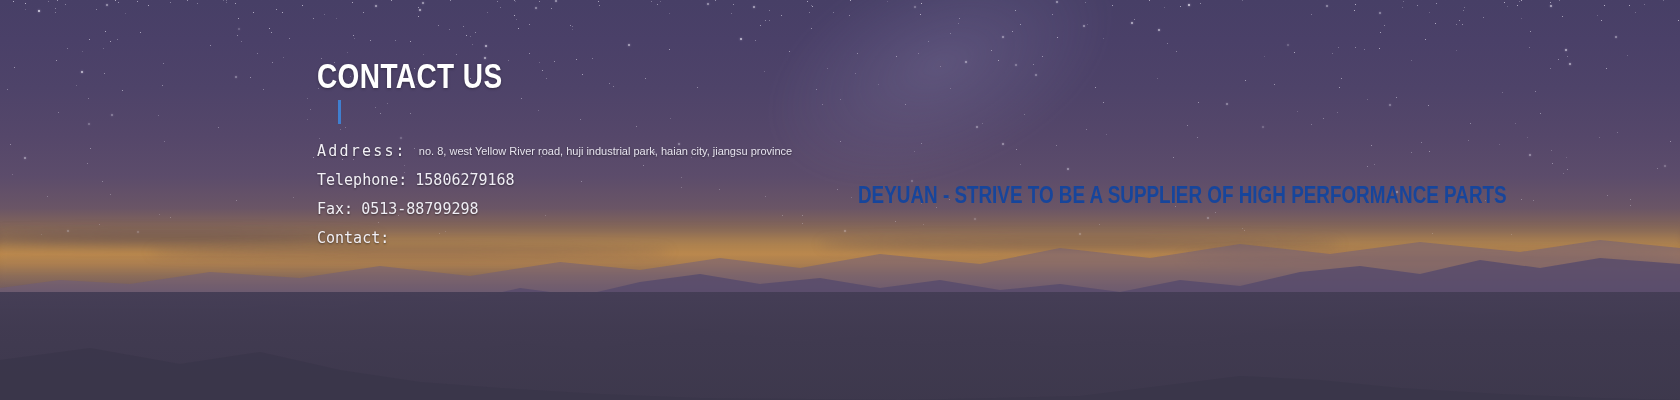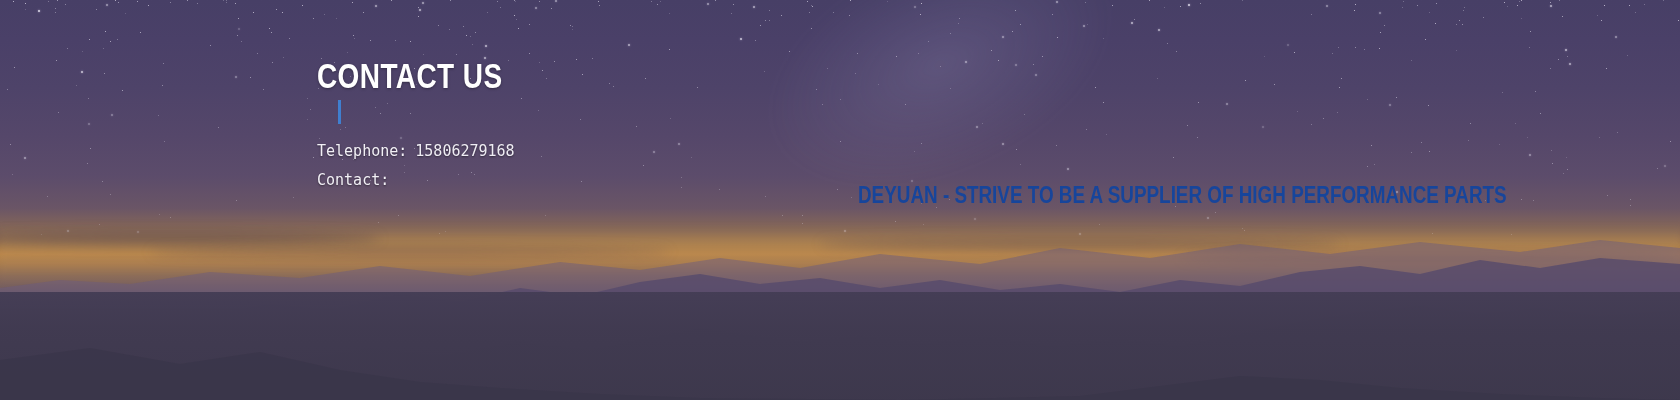--- a/index.html
+++ b/index.html
@@ -672,22 +672,30 @@
   </div>
 
   <div class="content">
 
     <div class="heading">CONTACT US</div>
 
     <div class="heading-rule"></div>
 
     <ul class="info-list" id="info-list">
         <li class="info-row">
+          <span class="info-label spaced">Address:</span>
+          <span class="info-value small">no. 8, west Yellow River road, huji industrial park, haian city, jiangsu province</span>
+        </li>
+        <li class="info-row">
           <span class="info-label">Telephone:</span>
           <span class="info-value">15806279168</span>
+        </li>
+        <li class="info-row">
+          <span class="info-label">Fax:</span>
+          <span class="info-value">0513-88799298</span>
         </li>
         <li class="info-row">
           <span class="info-label">Contact:</span>
         </li>
       </ul>
 
     <div class="tagline">DEYUAN - STRIVE TO BE A SUPPLIER OF HIGH PERFORMANCE PARTS</div>
 
   </div>
 </div>

